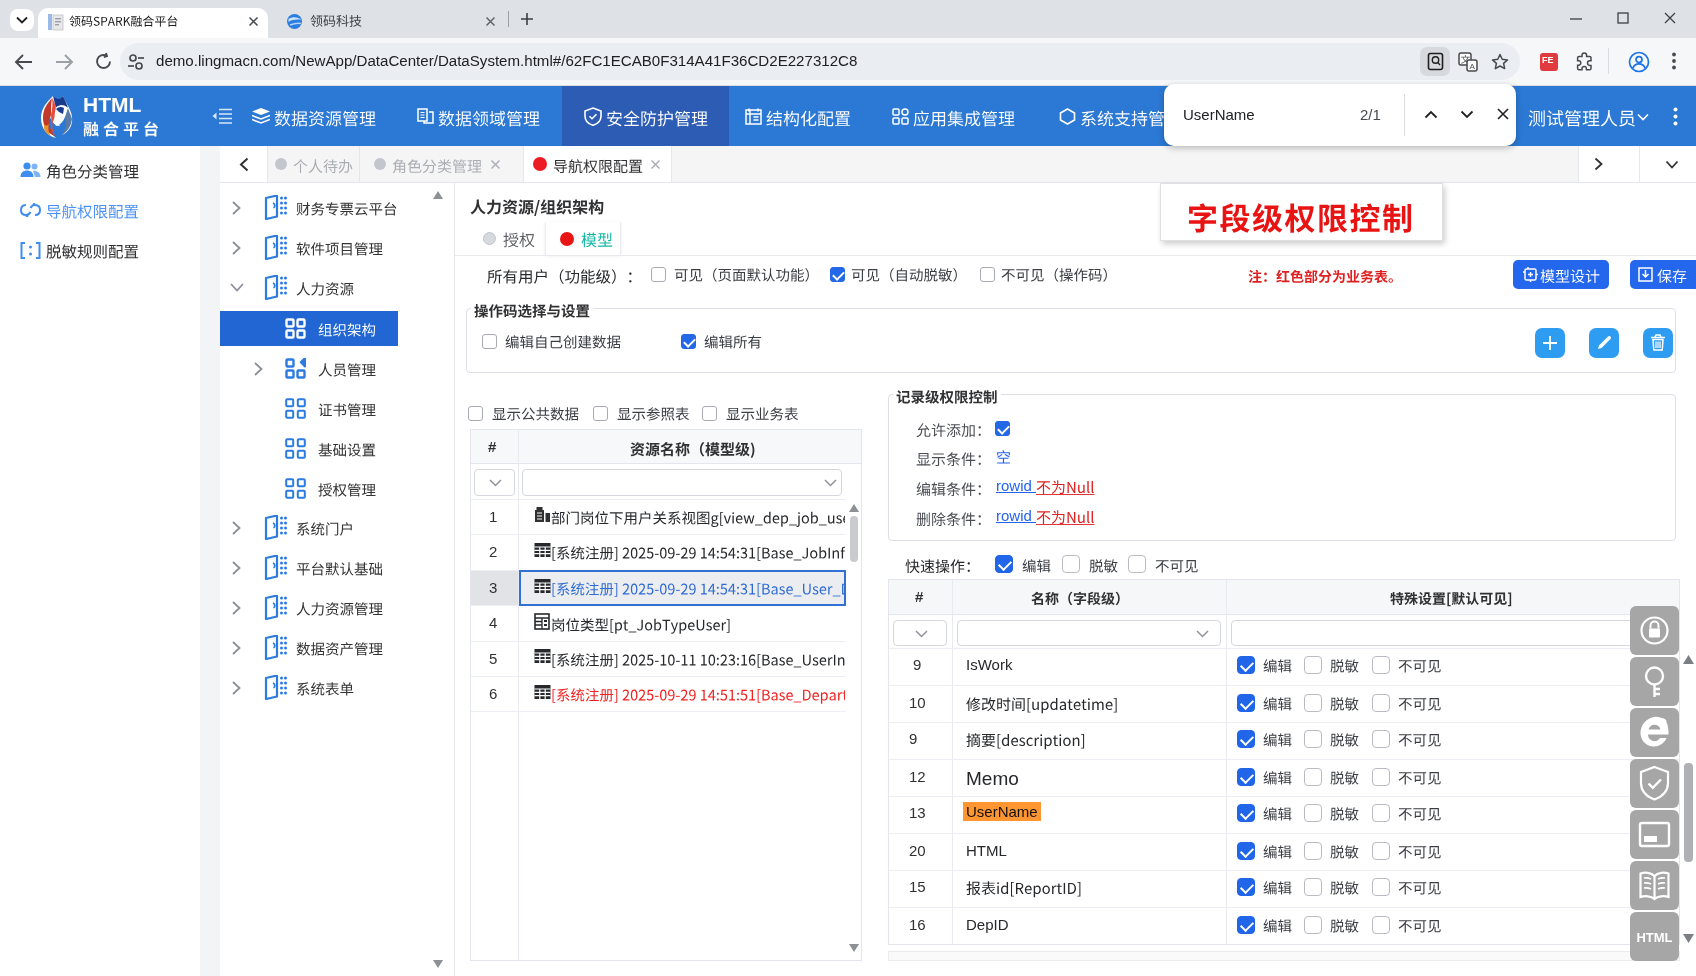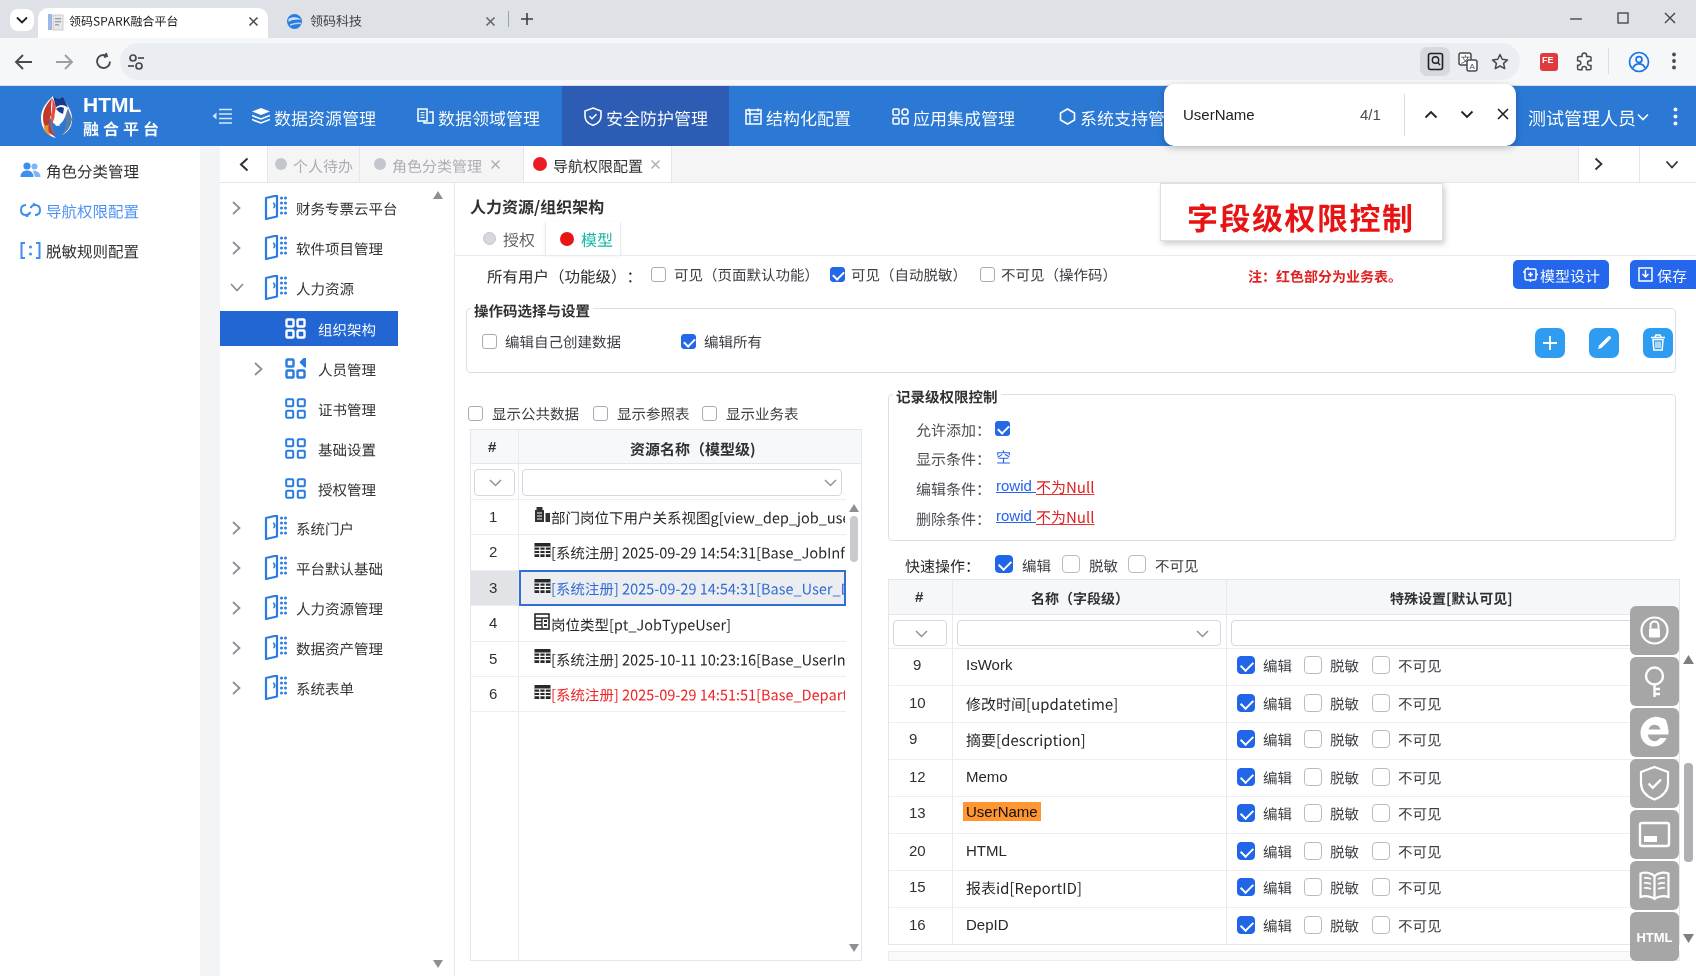--- a/index.html
+++ b/index.html
@@ -343,20 +343,21 @@
       <path d="M16 9.5 A6.5 6.5 0 1 1 12.5 3.7 M12 1 L13 4.2 L9.8 5.2" stroke="#474b4e" stroke-width="1.9" fill="none"></path>
     </svg>
 
   <div class="abs" style="left:120px;top:5px;width:1400px;height:37px;background:#eaeef3;border-radius:19px;"></div>
   <svg class="abs" style="left:126px;top:14px" width="20" height="20" viewBox="0 0 20 20">
     <circle cx="7" cy="6" r="3" fill="none" stroke="#474b4e" stroke-width="1.7"></circle>
       <path d="M12 6 H18" stroke="#474b4e" stroke-width="1.7"></path>
     <circle cx="13" cy="14" r="3" fill="none" stroke="#474b4e" stroke-width="1.7"></circle>
       <path d="M2 14 H8" stroke="#474b4e" stroke-width="1.7"></path>
   </svg>
+  <div class="abs" style="left:156px;top:14px;font-size:15.1px;color:#202124;white-space:nowrap;">demo.lingmacn.com/NewApp/DataCenter/DataSystem.html#/62FC1ECAB0F314A41F36CD2E227312C8</div>
   <div class="abs" style="left:1420px;top:9px;width:30px;height:29px;background:#d6dade;border-radius:7px;"></div>
   <svg class="abs" style="left:1427px;top:14px" width="17" height="19" viewBox="0 0 17 19">
       <rect x="1.5" y="1.5" width="14" height="16" rx="2" fill="none" stroke="#1f1f1f" stroke-width="1.6"></rect>
       <circle cx="8.5" cy="8" r="3.2" fill="none" stroke="#1f1f1f" stroke-width="1.4"></circle>
       <path d="M10.8 10.4 L13 13" stroke="#1f1f1f" stroke-width="1.4"></path>
     </svg>
   <svg class="abs" style="left:1458px;top:14px" width="20" height="20" viewBox="0 0 20 20">
       <rect x="1" y="1" width="12" height="12" rx="2" fill="#fff" stroke="#474b4e" stroke-width="1.5"></rect>
       <g transform="translate(2.7,11) scale(0.0095,-0.0095)" fill="#474b4e">
         <use href="#g242"></use>
@@ -1818,21 +1819,21 @@
     <svg style="display:block" width="43.5" height="20" viewBox="0 0 43.5 20">
       <g transform="translate(0,15.4) scale(0.014500,-0.014500)" fill="currentColor">
         <use href="#g0"></use>
         <use href="#g110" x="1000"></use>
         <use href="#g111" x="2000"></use>
       </g>
     </svg>
   </div>
 <div class="abs" style="left:889px;top:759px;width:790px;height:1px;background:#ebeef5;"></div>
 <div class="abs" style="left:909px;top:768px;font-size:15px;color:#303133;">12</div>
-<div class="abs" style="left:966px;top:768px;font-size:15px;color:#26282b;">Memo</div>
+<div class="abs" style="left:966px;top:768px;font-size:19px;color:#26282b;">Memo</div>
 <span class="cb2 ck" style="left:1237px;top:768px;"></span>
 <div class="lbl" style="left:1263px;top:768px;">
     <svg style="display:block" width="29.0" height="20" viewBox="0 0 29.0 20">
       <g transform="translate(0,15.4) scale(0.014500,-0.014500)" fill="currentColor">
         <use href="#g140"></use>
         <use href="#g141" x="1000"></use>
       </g>
     </svg>
   </div>
 <span class="cb2" style="left:1304px;top:768px;"></span>
@@ -2040,21 +2041,21 @@
 <svg class="abs" style="left:1683px;top:655px" width="11" height="9" viewBox="0 0 11 9">
     <path d="M5.5 0 L11 9 H0 Z" fill="#7b7e83"></path>
   </svg>
 <div class="abs" style="left:1684px;top:763px;width:9px;height:99px;background:#aeb0b3;border-radius:4px;"></div>
 <svg class="abs" style="left:1683px;top:934px" width="11" height="9" viewBox="0 0 11 9">
     <path d="M5.5 9 L11 0 H0 Z" fill="#7b7e83"></path>
   </svg>
 
 <div class="abs" id="findbar" style="left:1164px;top:84px;width:352px;height:62px;background:#fff;border-radius:10px;box-shadow:0 2px 6px rgba(0,0,0,.25);">
   <div class="abs" style="left:19px;top:22px;font-size:15px;color:#202124;">UserName</div>
-  <div class="abs" style="left:196px;top:22px;font-size:15px;color:#474b4e;">4/1</div>
+  <div class="abs" style="left:196px;top:22px;font-size:15px;color:#474b4e;">2/1</div>
   <div class="abs" style="left:240px;top:10px;width:1px;height:42px;background:#dadce0;"></div>
   <svg class="abs" style="left:260px;top:26px" width="14" height="9" viewBox="0 0 14 9">
       <path d="M1.5 7.5 L7 2 L12.5 7.5" stroke="#202124" stroke-width="1.8" fill="none"></path>
     </svg>
   <svg class="abs" style="left:296px;top:26px" width="14" height="9" viewBox="0 0 14 9">
       <path d="M1.5 1.5 L7 7 L12.5 1.5" stroke="#202124" stroke-width="1.8" fill="none"></path>
     </svg>
   <svg class="abs" style="left:332px;top:23px" width="14" height="14" viewBox="0 0 14 14">
       <path d="M2 2 L12 12 M12 2 L2 12" stroke="#202124" stroke-width="1.6"></path>
     </svg>

